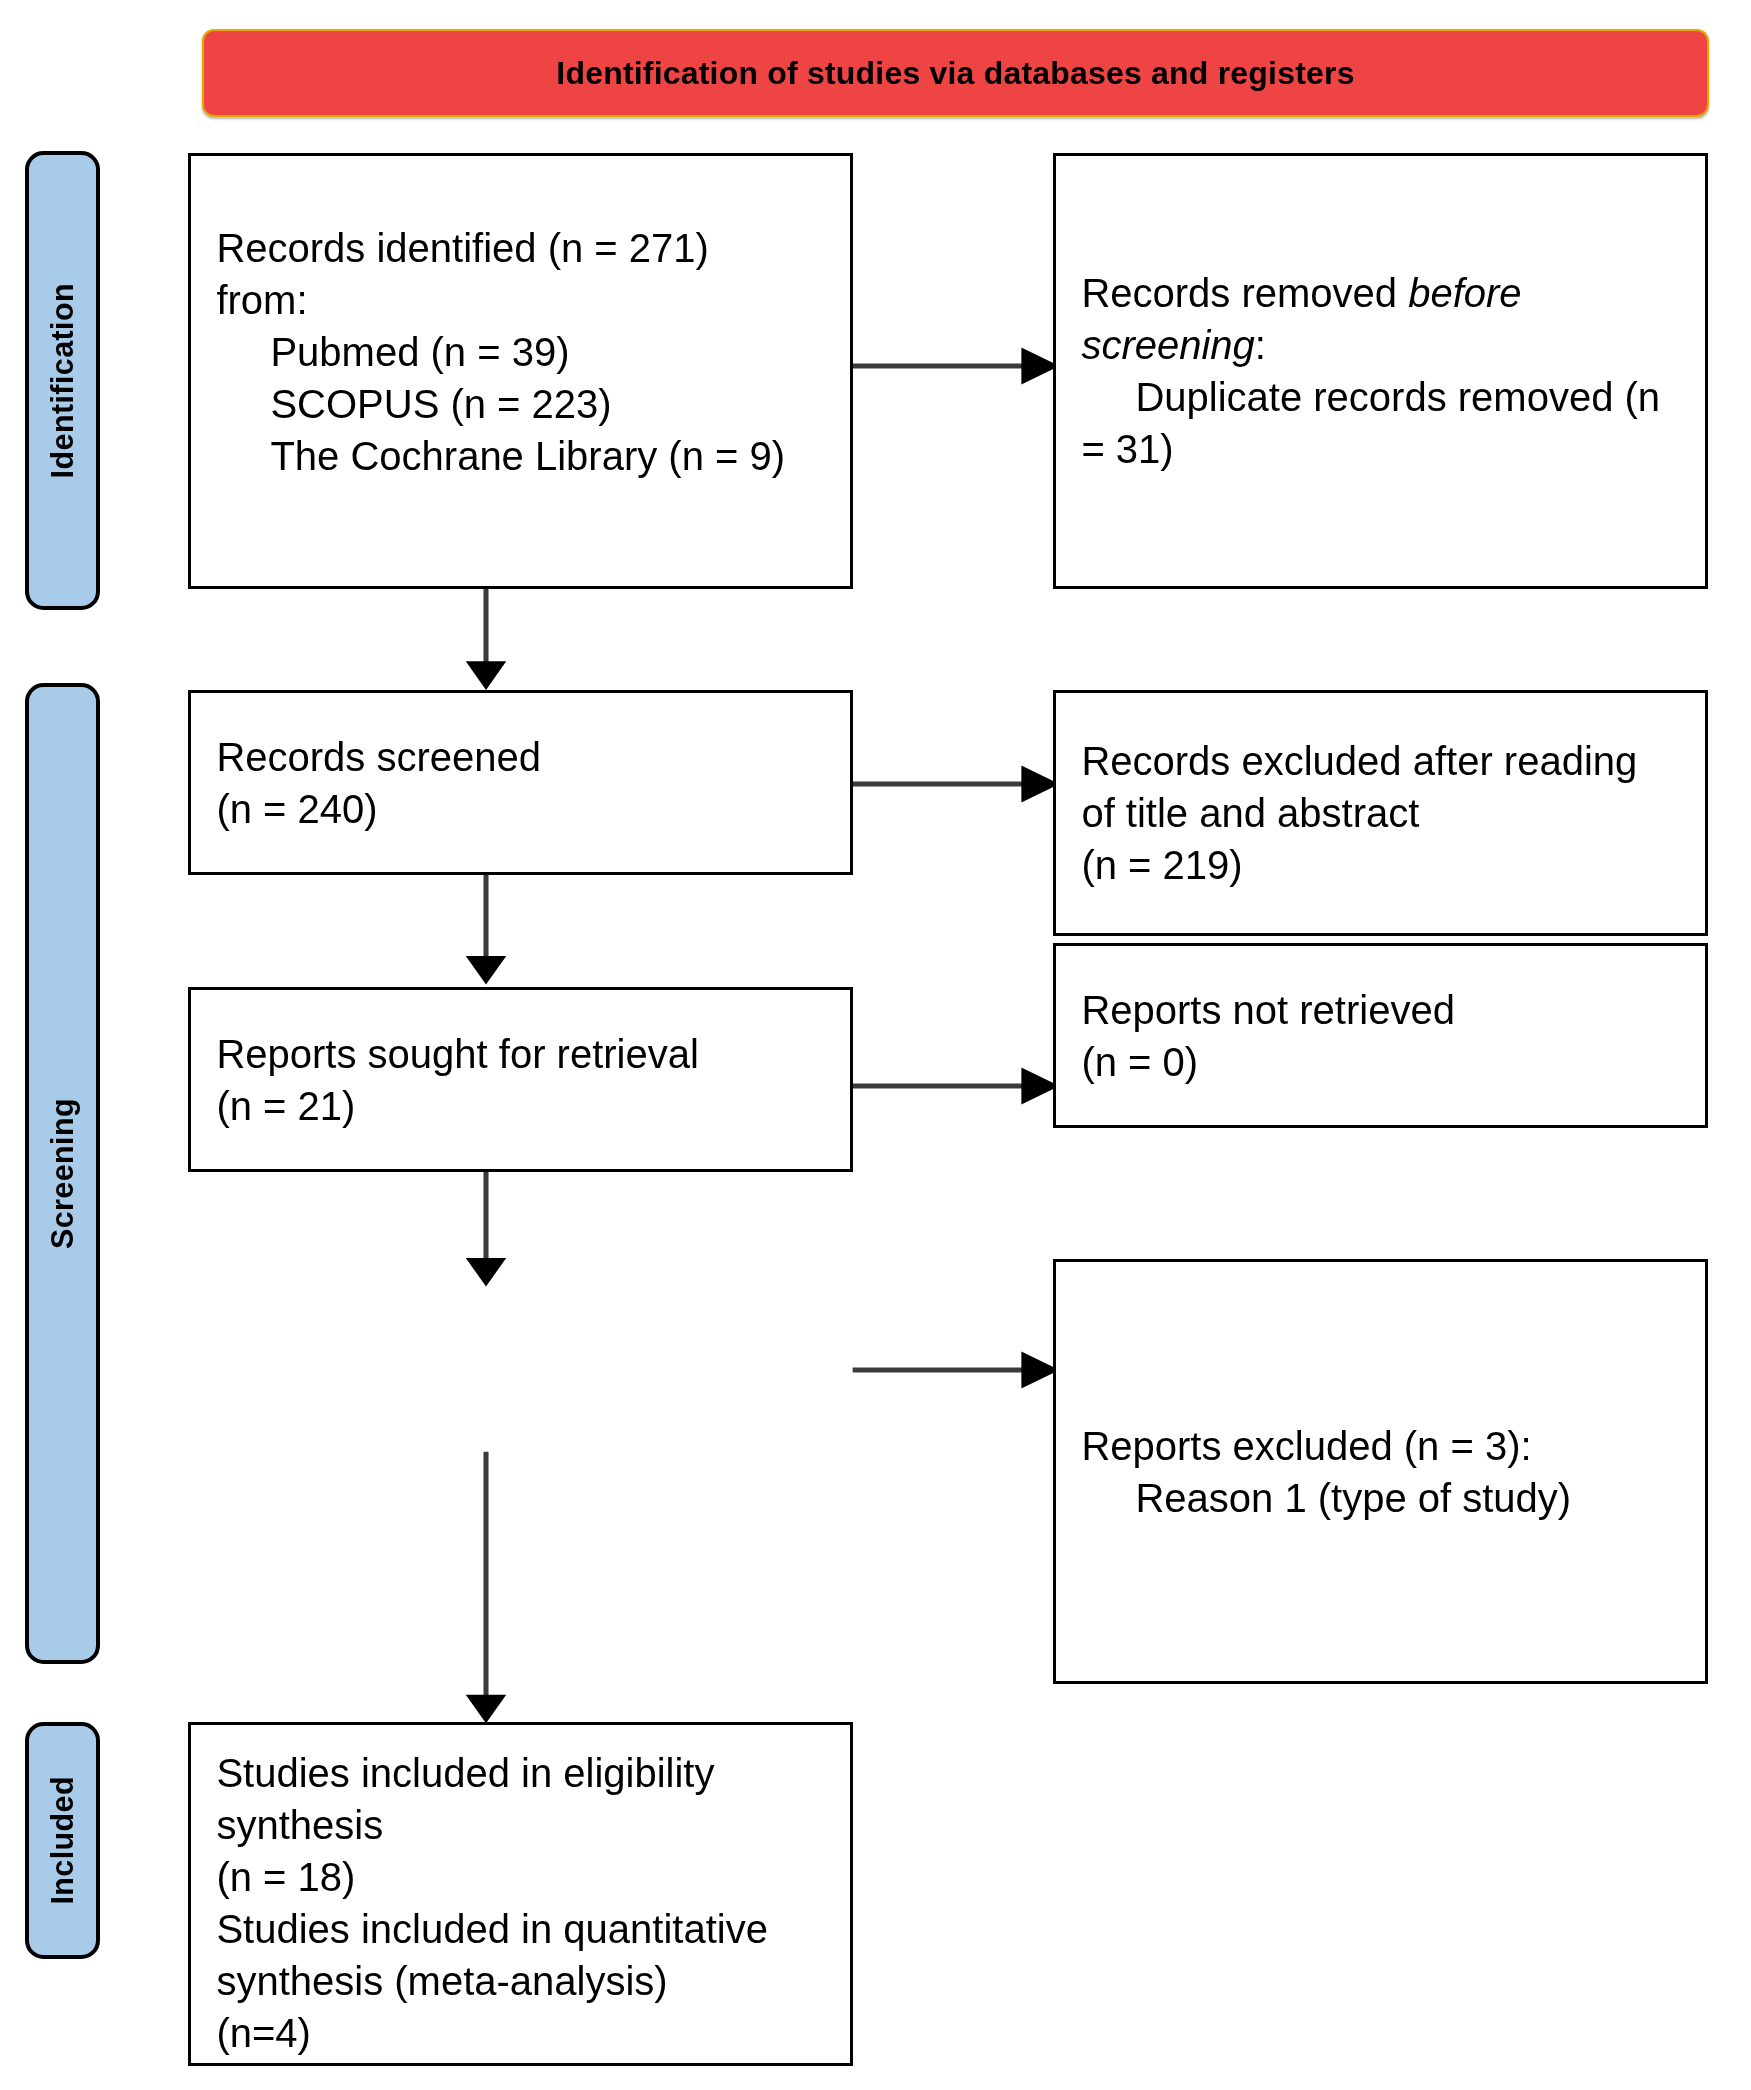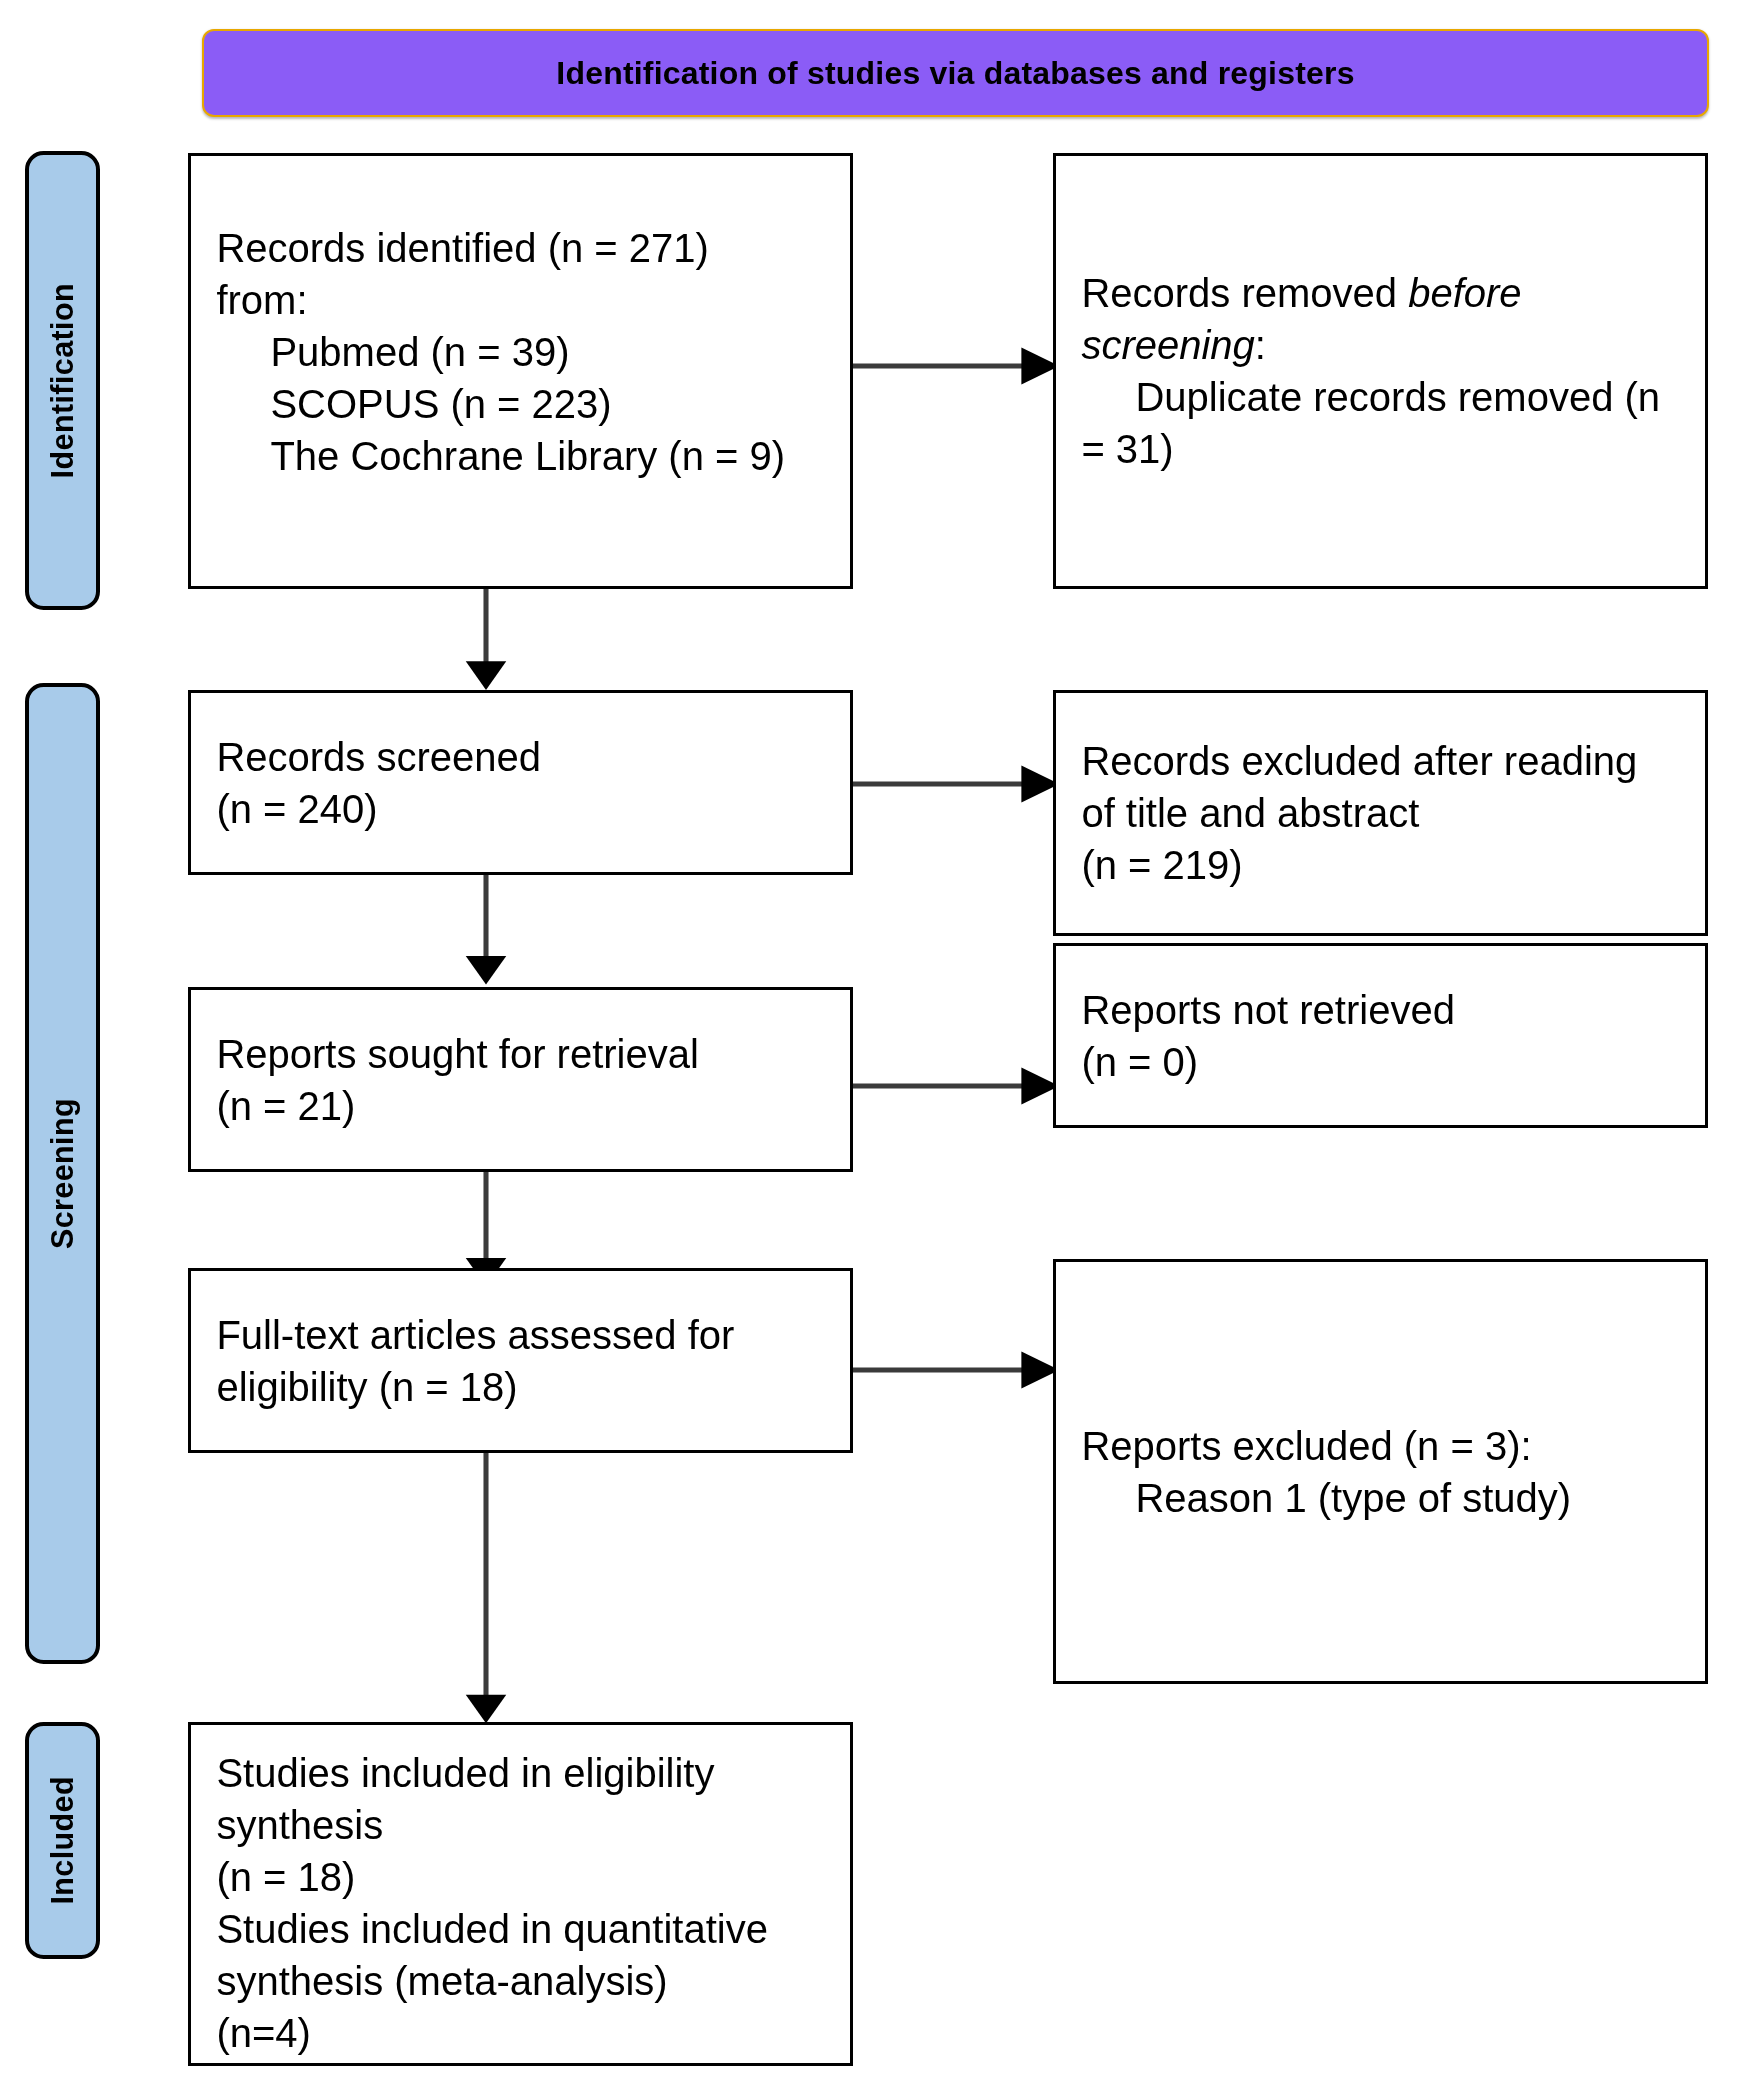--- a/index.html
+++ b/index.html
@@ -19,21 +19,21 @@
     overflow: hidden;
   }
 
   
   .header-banner {
     position: absolute;
     left: 202px;
     top: 29px;
     width: 1507px;
     height: 88px;
-    background: #8b5cf6;
+    background: #ef4444;
     border: 2.5px solid #E8A800;
     border-radius: 12px;
     box-sizing: border-box;
     display: flex;
     align-items: center;
     justify-content: center;
     box-shadow: 0 1.7px 2.5px rgba(0,0,0,0.28);
   }
   .header-banner .title {
     font-size: 32px;
@@ -181,24 +181,20 @@
   <div class="flow-box" style="left:188px; top:690px; width:665px; height:185px;">
     <div class="btext v-mid"><span>Records screened</span>
 <span>(n = 240)</span></div>
   </div>
 
   <div class="flow-box" style="left:188px; top:987px; width:665px; height:185px;">
     <div class="btext v-mid"><span>Reports sought for retrieval</span>
 <span>(n = 21)</span></div>
   </div>
 
-  <div class="flow-box" style="left:188px; top:1268px; width:665px; height:185px;">
-    <div class="btext v-mid"><span>Full-text articles assessed for</span>
-<span>eligibility (n = 18)</span></div>
-  </div>
 
   <div class="flow-box" style="left:188px; top:1722px; width:665px; height:344px;">
     <div class="btext" style="top:22px;"><span>Studies included in eligibility</span>
 <span>synthesis</span>
 <span>(n = 18)</span>
 <span>Studies included in quantitative</span>
 <span>synthesis (meta-analysis)</span>
 <span>(n=4)</span></div>
   </div>
 

